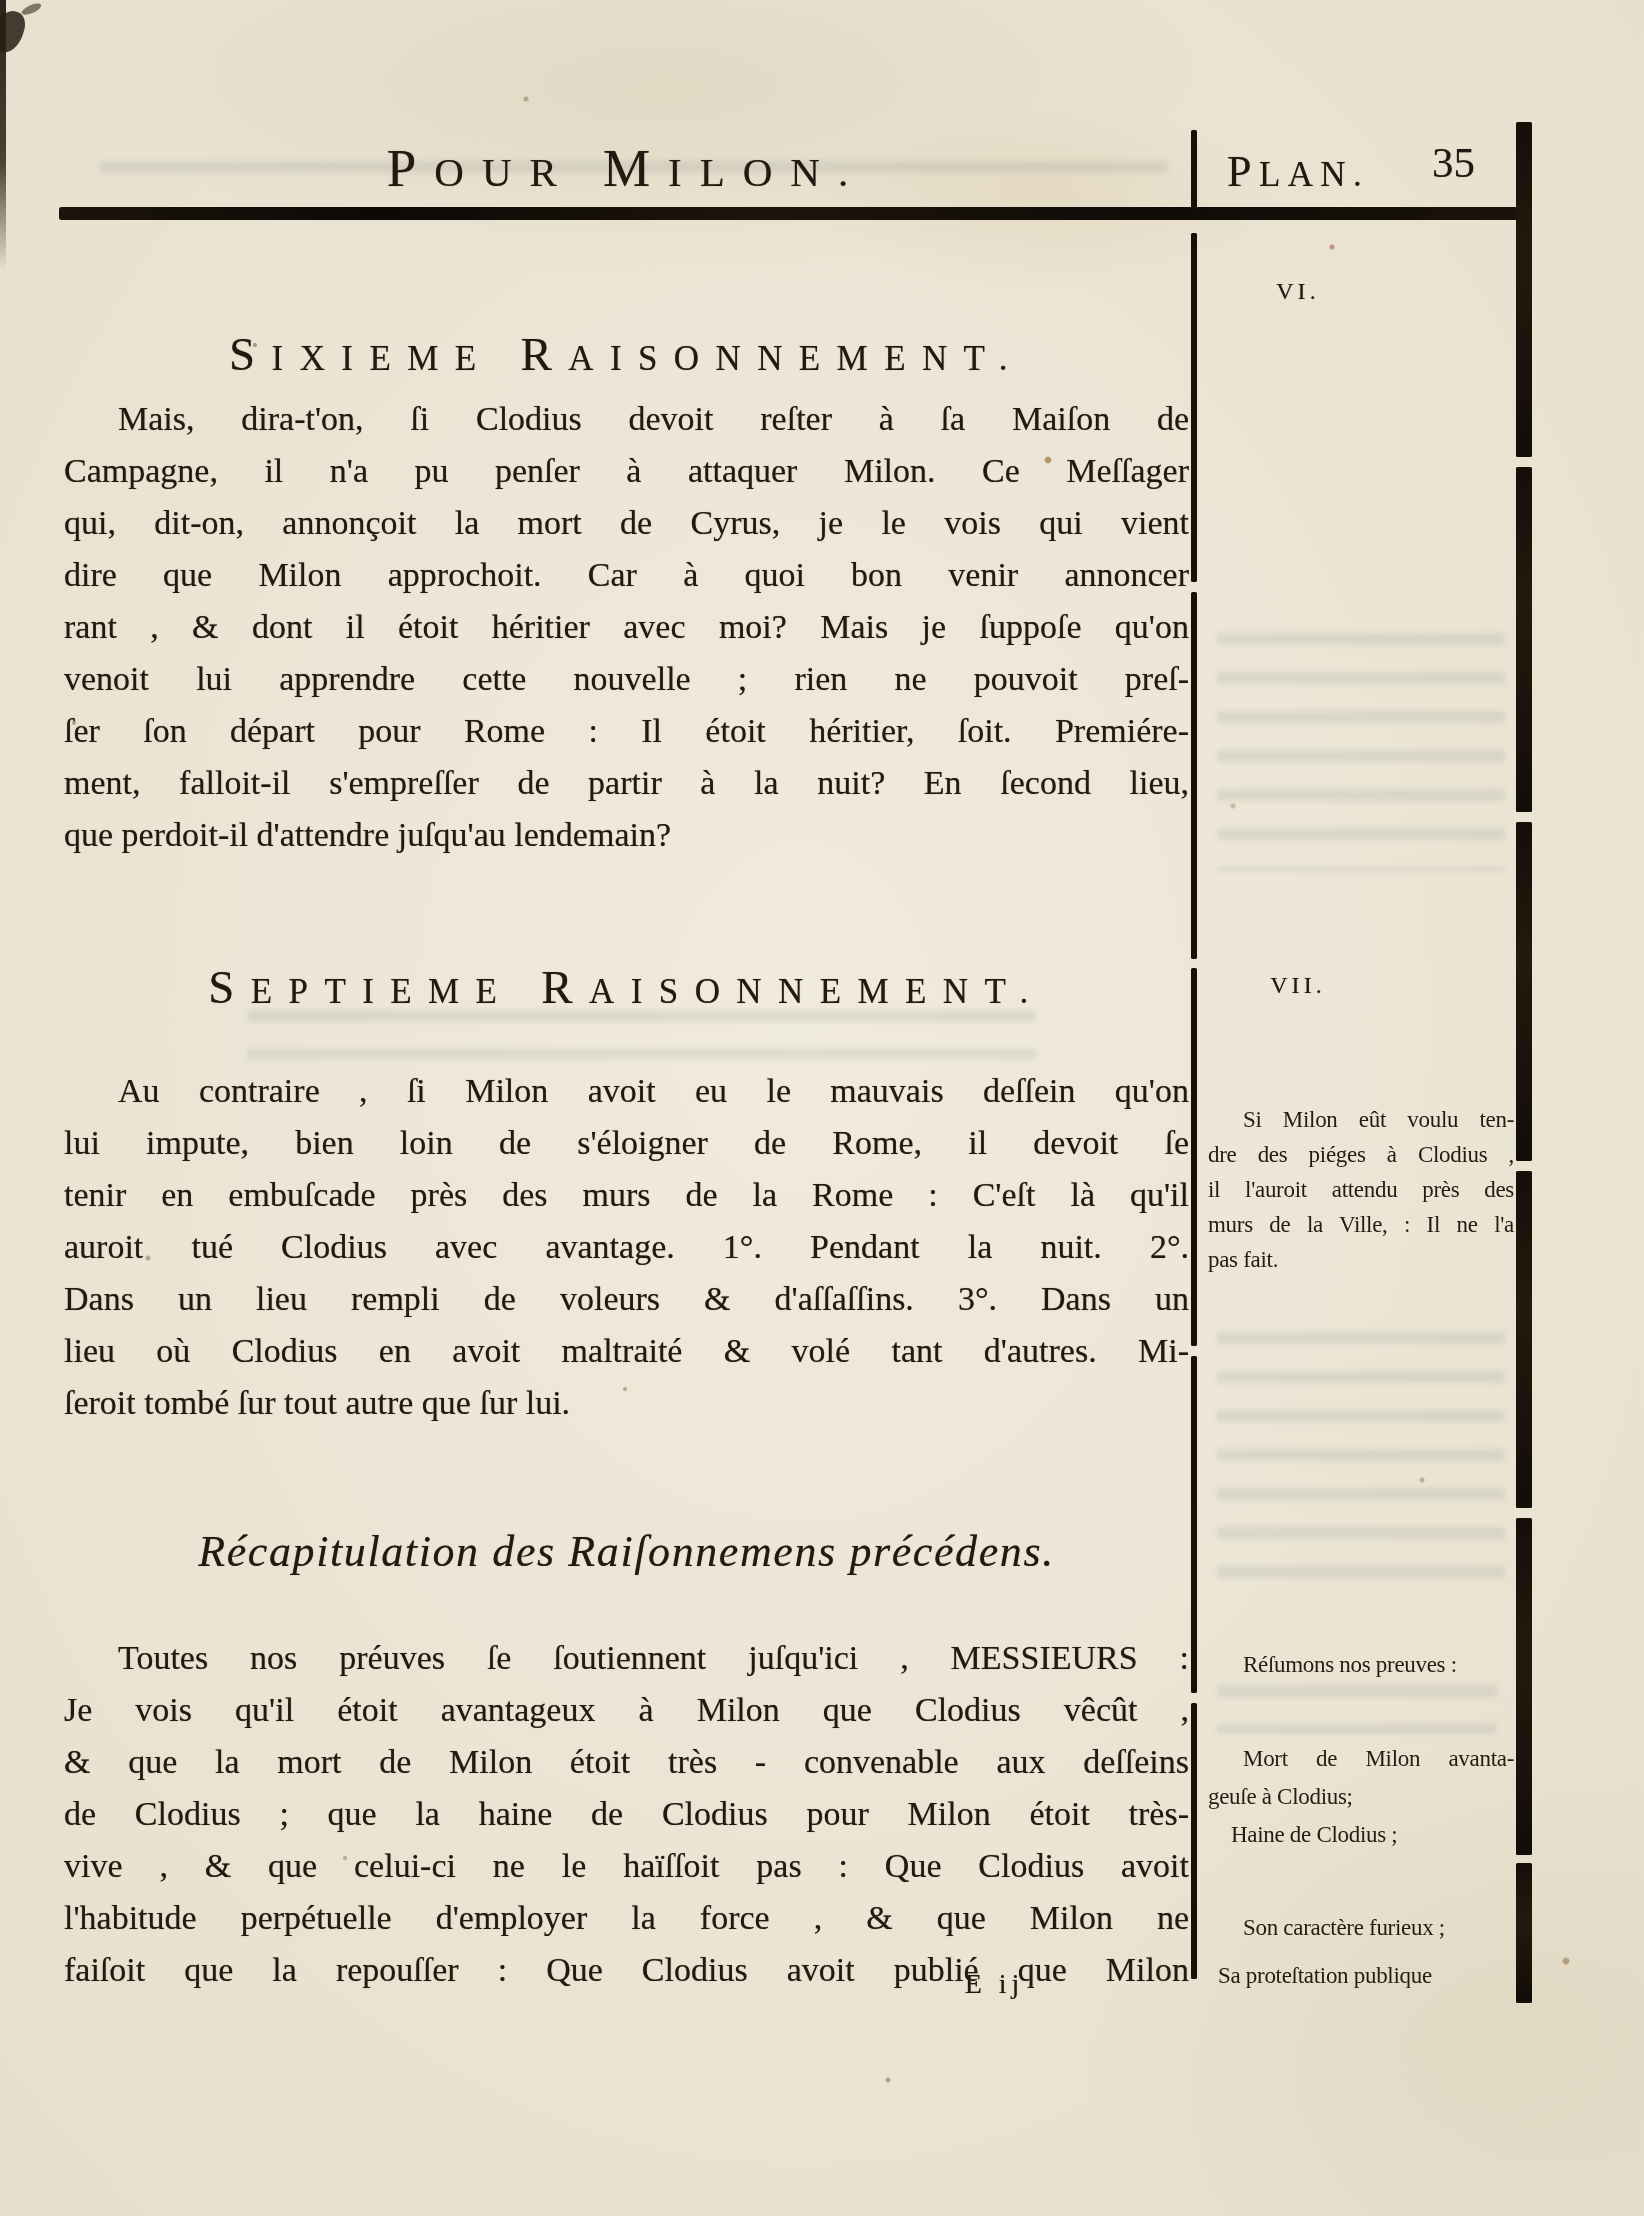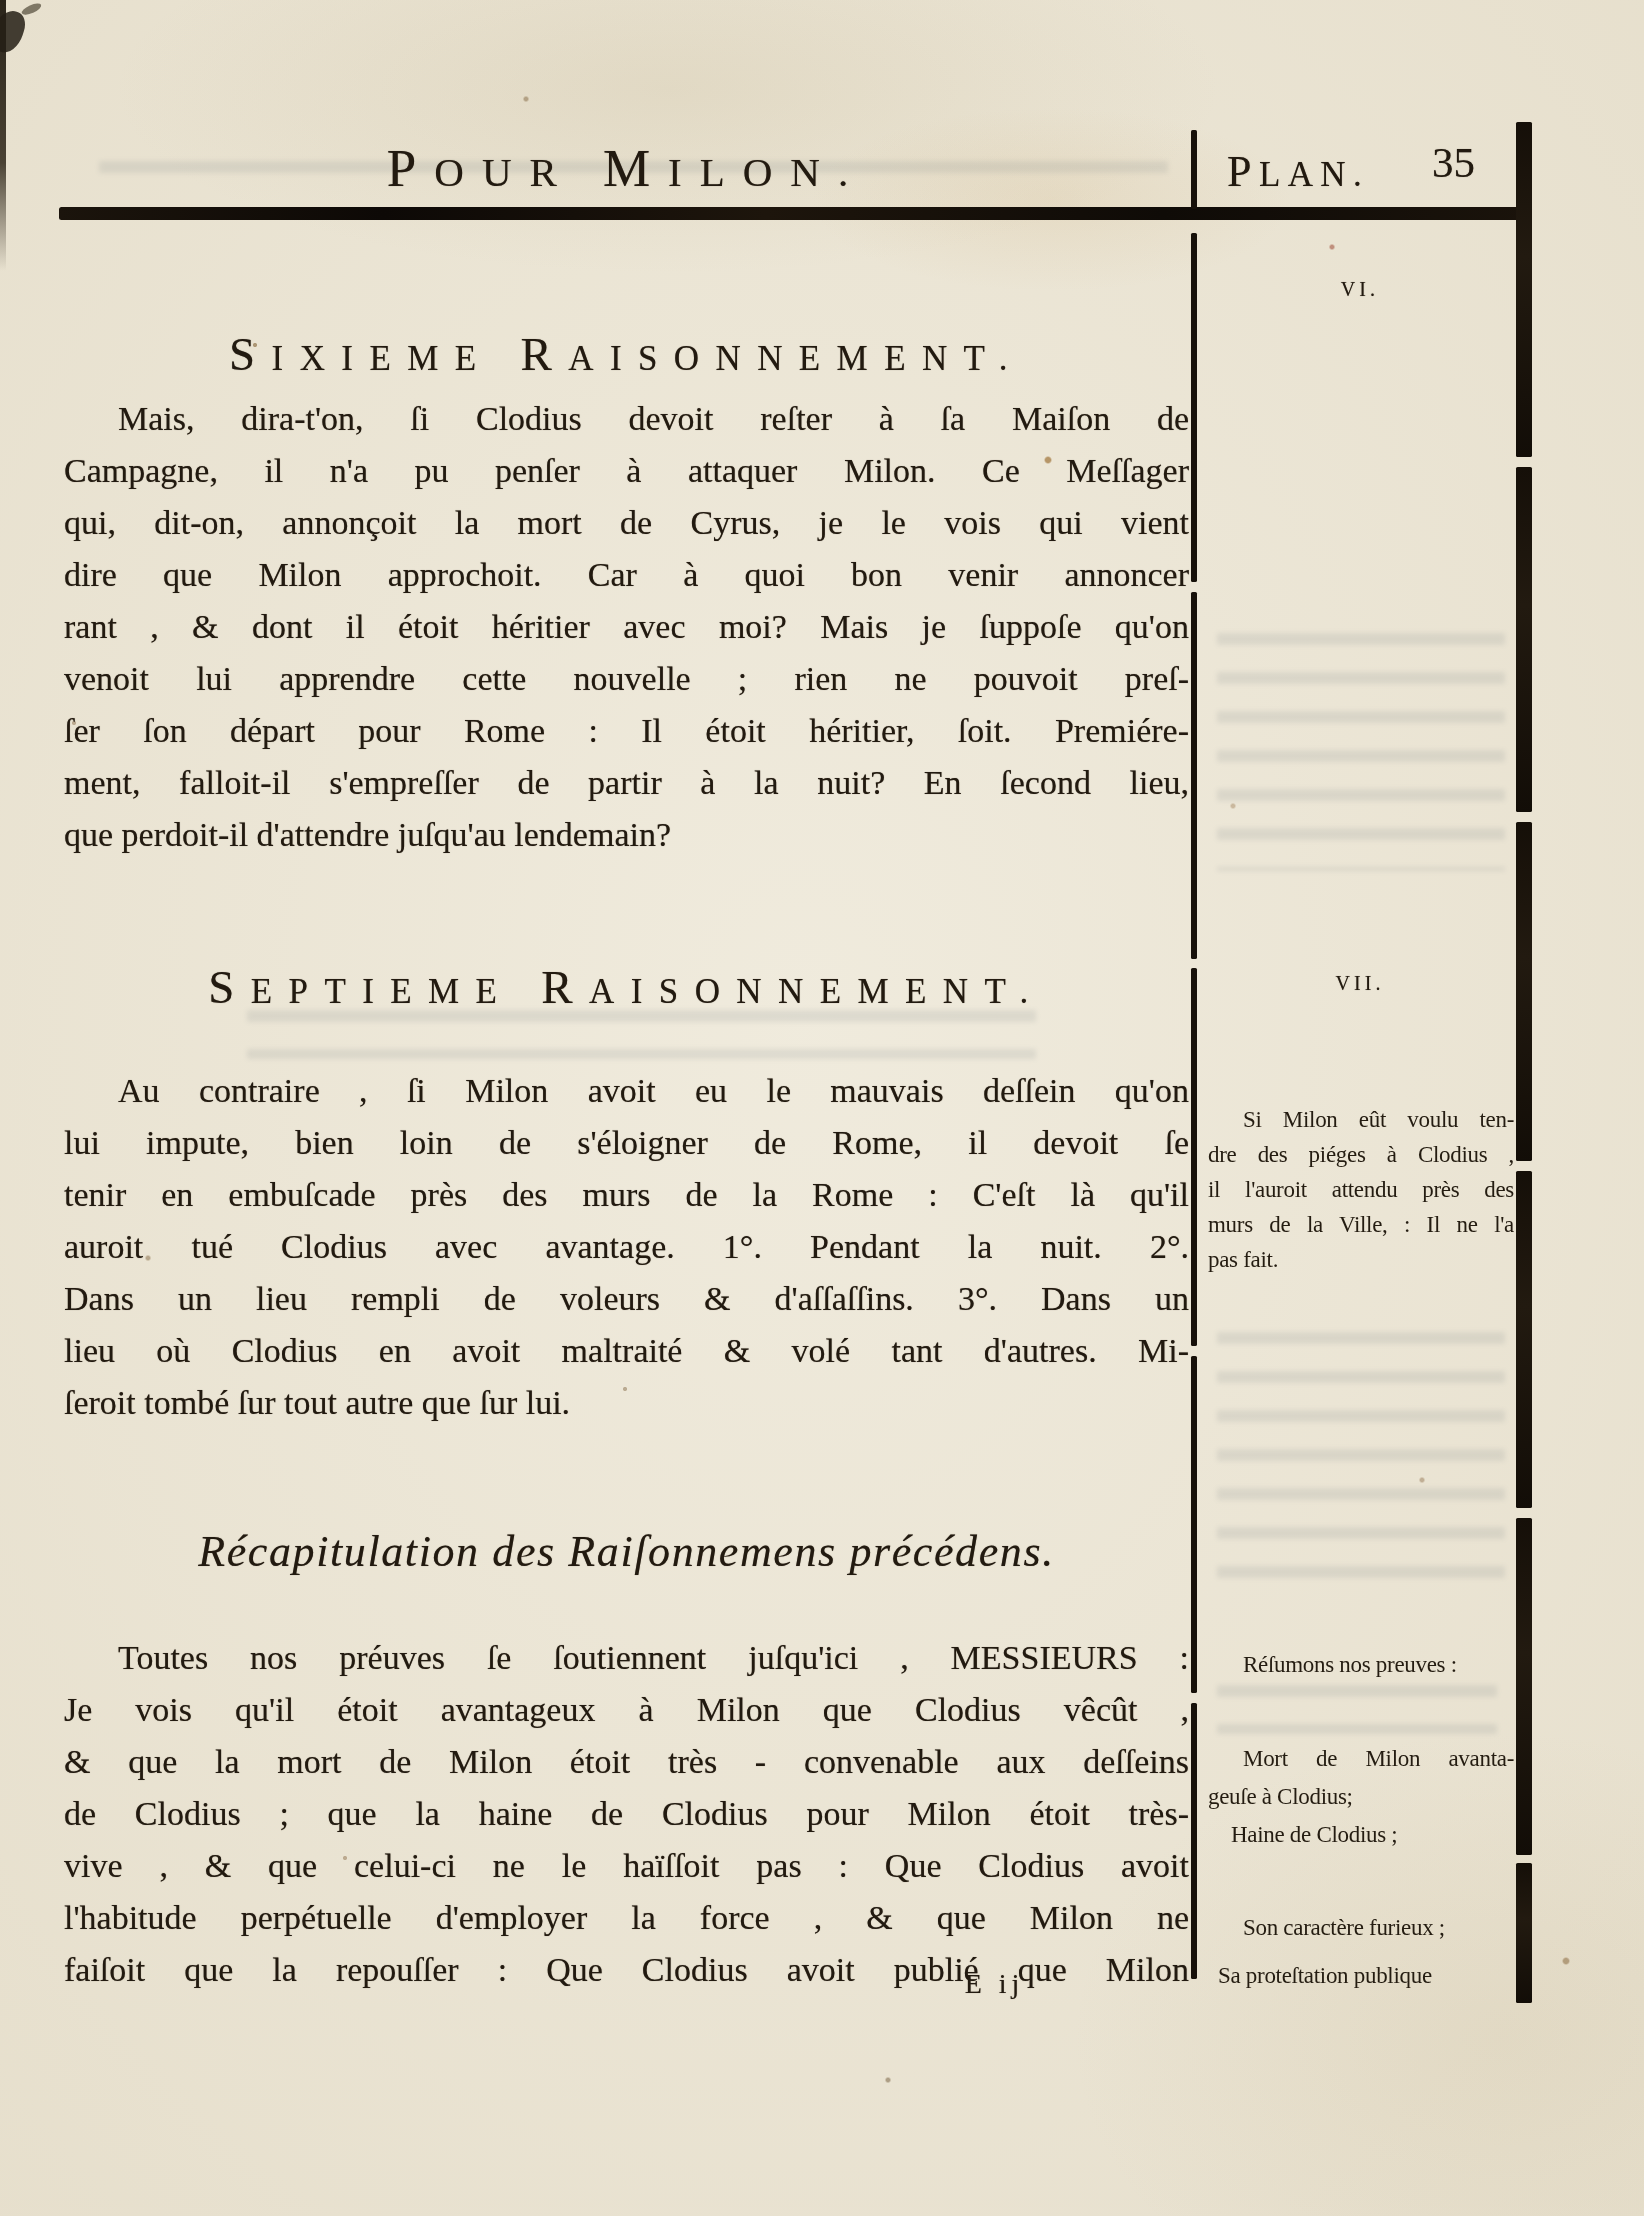--- a/index.html
+++ b/index.html
@@ -57,21 +57,21 @@
   .recap{position:absolute;left:64px;width:1125px;text-align:center;
     font-size:44px;font-style:italic;letter-spacing:1.6px;}
   
   .para{position:absolute;left:64px;width:1125px;}
   .bodyline{font-size:34px;line-height:52px;height:52px;overflow:visible;
     text-align:justify;text-align-last:justify;}
   .bodyline.last{text-align-last:left;}
   .bodyline.indent{text-indent:54px;}
   .signature{position:absolute;left:904px;top:1968px;width:181px;text-align:center;font-size:28px;letter-spacing:5px;}
   
-  .mnum{position:absolute;left:1207px;width:306px;text-align:center;font-size:20px;letter-spacing:4.1px;}
+  .mnum{position:absolute;left:1145px;width:306px;text-align:center;font-size:24px;letter-spacing:4.1px;}
   .mnote{position:absolute;left:1208px;width:306px;color:#241c11;}
   .mline{font-size:23px;line-height:38px;height:38px;text-align:justify;text-align-last:justify;letter-spacing:-0.3px;}
   .mnote.tight .mline{line-height:35px;height:35px;}
   .mline.last{text-align-last:left;}
   .mline.ind{text-indent:35px;}
   .mline.ind2{text-indent:23px;}
   .mline.ind3{text-indent:10px;}
   .ink{text-shadow:0 0 0.8px rgba(35,22,8,.55);}
 </style>
 </head>

